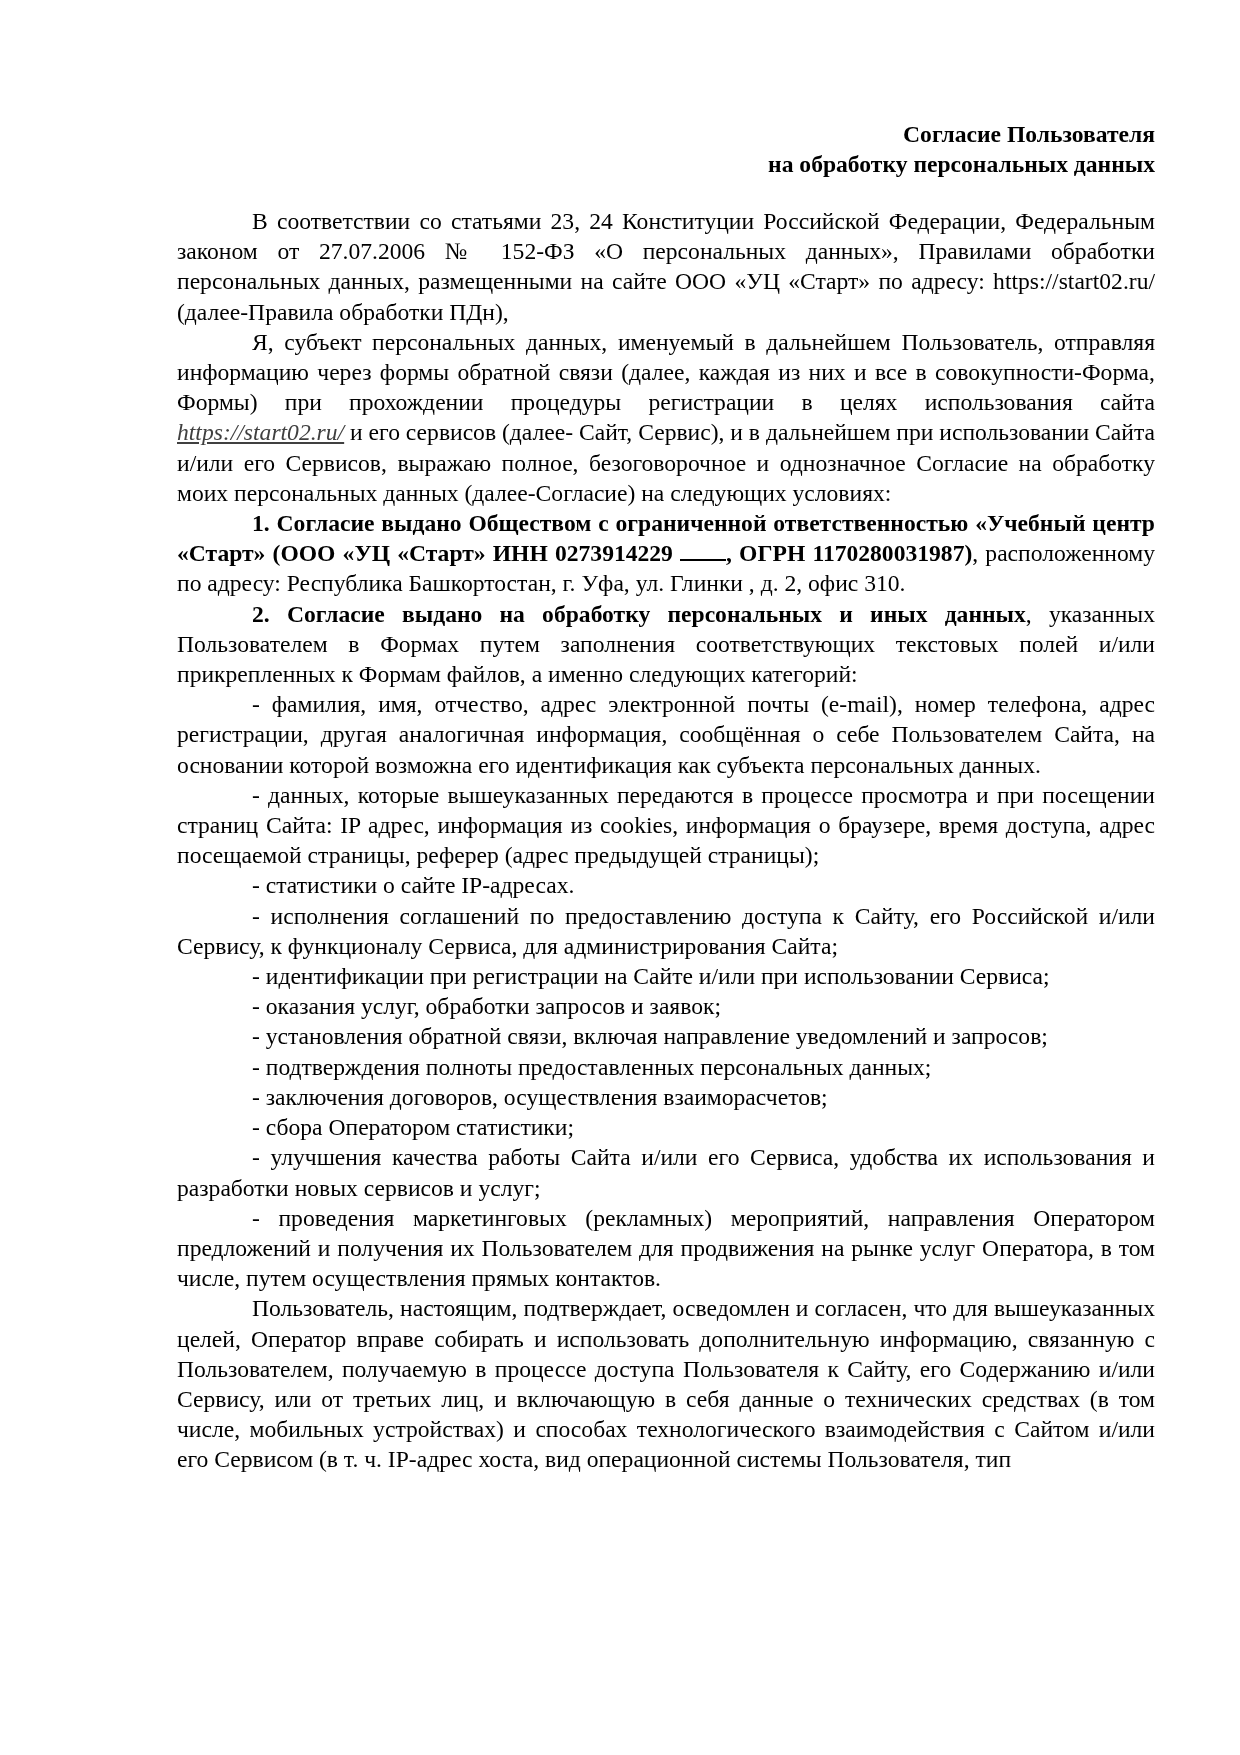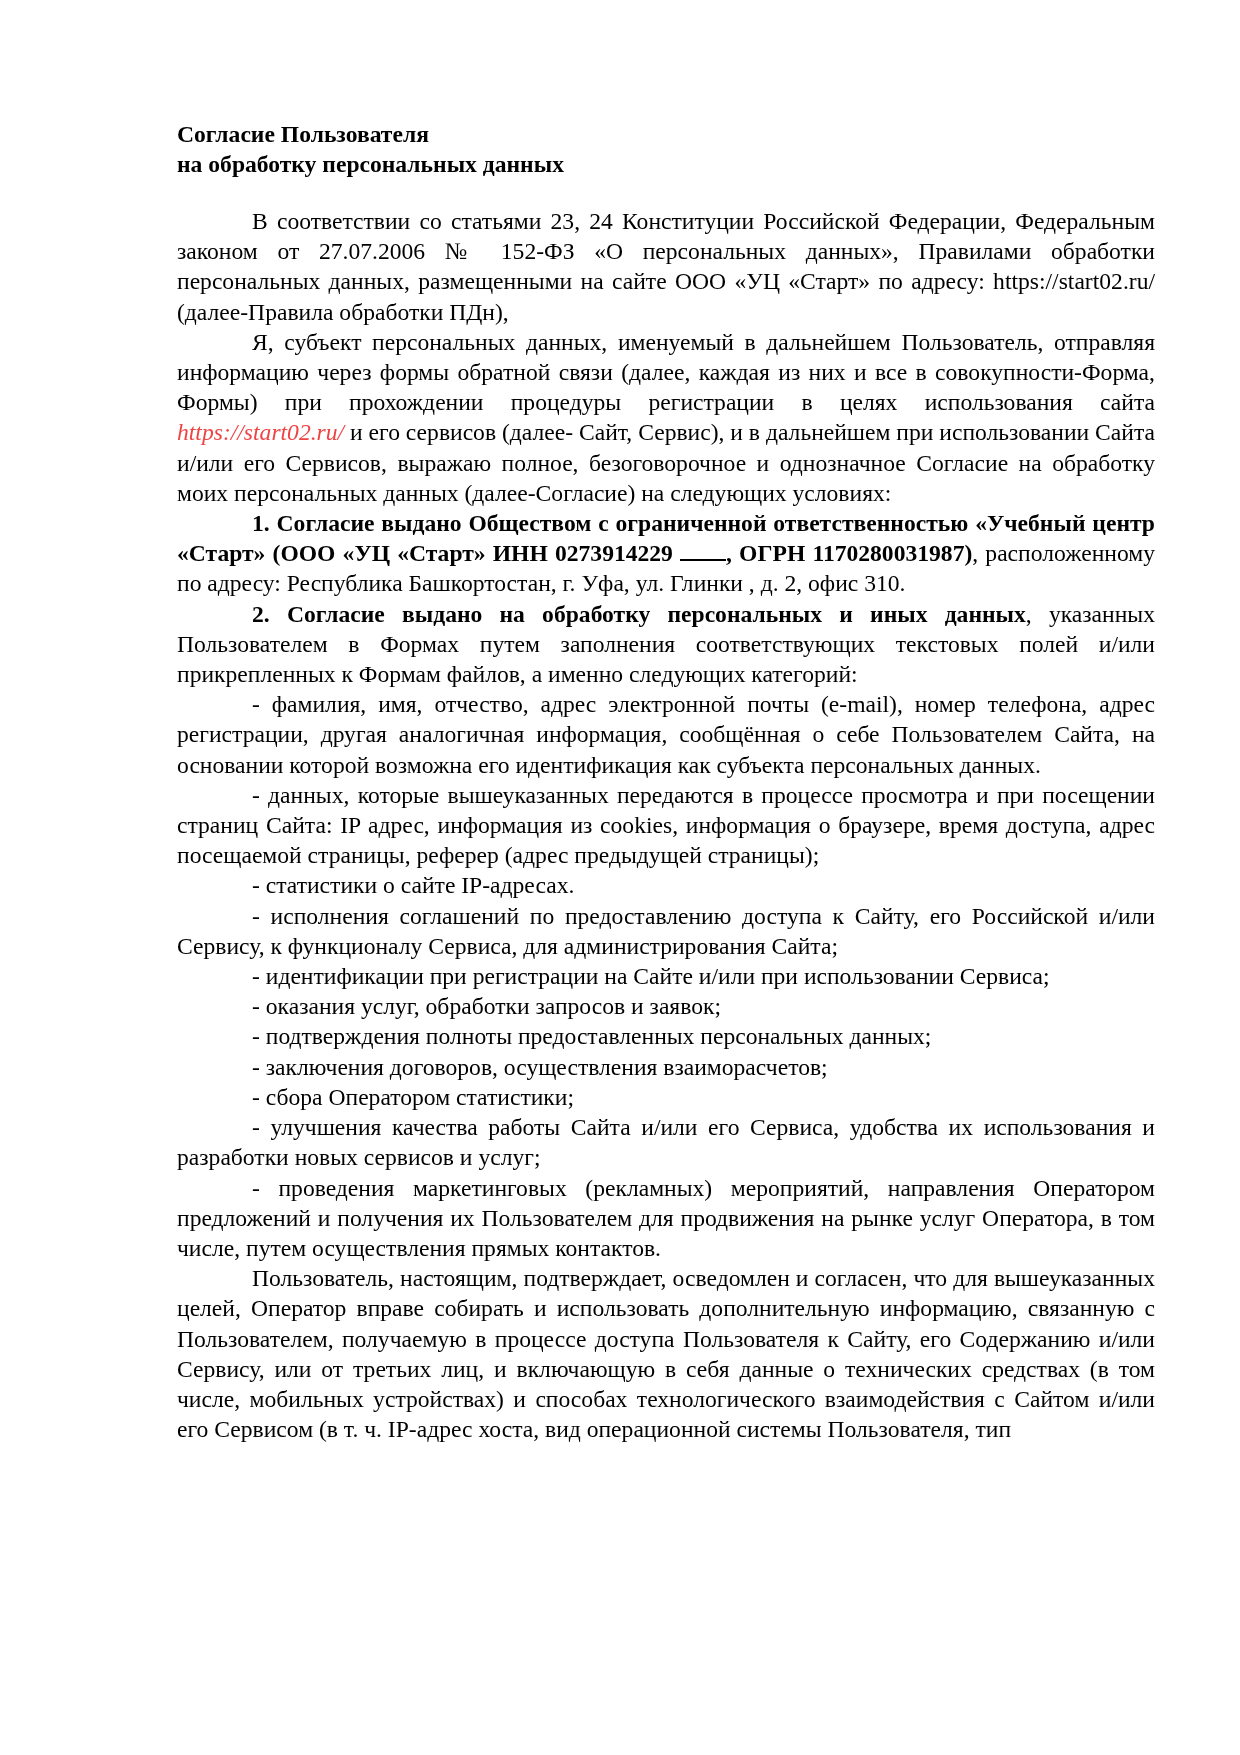--- a/index.html
+++ b/index.html
@@ -8,35 +8,36 @@
       position: absolute;
       left: 177px;
       top: 119px;
       width: 978px;
       font-family: "Liberation Serif", serif;
       font-size: 23.6px;
       line-height: 30.2px;
       color: #000000;
     }
     .title {
-      text-align: left;
+      text-align: right;
       font-weight: bold;
       margin: 0;
       line-height: 30px;
     }
     .title-gap { height: 27px; }
     p {
       margin: 0;
       text-align: justify;
       text-indent: 75px;
     }
     .b { font-weight: bold; }
     a.link {
-      color: #ef4444;
+      color: #404040;
       font-style: italic;
+      text-decoration: underline;
     }
     .blank {
       display: inline-block;
       width: 46px;
       border-bottom: 2px solid #000;
       height: 18px;
       vertical-align: baseline;
     }
   </style>
 </head>
@@ -56,20 +57,21 @@
   <p><span class="b">1. Согласие выдано Обществом с ограниченной ответственностью «Учебный центр «Старт» (ООО «УЦ «Старт»  ИНН     0273914229 </span><span class="blank"></span><span class="b">, ОГРН 1170280031987)</span><span>, расположенному по адресу: Республика Башкортостан, г. Уфа, ул. Глинки , д. 2, офис 310.</span></p>
 
   <p><span class="b">2. Согласие выдано на обработку персональных и иных данных</span><span>, указанных Пользователем в Формах путем заполнения соответствующих текстовых полей и/или прикрепленных к Формам файлов, а именно следующих категорий:</span></p>
   <p>- фамилия, имя, отчество, адрес электронной почты (e-mail), номер телефона, адрес регистрации, другая аналогичная информация, сообщённая о себе Пользователем Сайта, на основании которой возможна его идентификация как субъекта персональных данных.</p>
   <p>- данных, которые вышеуказанных передаются в процессе просмотра и при посещении страниц Сайта: IP адрес, информация из cookies, информация о браузере, время доступа, адрес посещаемой страницы, реферер (адрес предыдущей страницы);</p>
   <p>- статистики о сайте IP-адресах.</p>
 
   <p>- исполнения соглашений по предоставлению доступа к Сайту, его Российской и/или Сервису, к функционалу Сервиса, для администрирования Сайта;</p>
   <p>- идентификации при регистрации на Сайте и/или при использовании Сервиса;</p>
   <p>- оказания услуг, обработки запросов и заявок;</p>
+  <p>- установления обратной связи, включая направление уведомлений и запросов;</p>
   <p>- подтверждения полноты предоставленных персональных данных;</p>
   <p>- заключения договоров, осуществления взаиморасчетов;</p>
   <p>- сбора Оператором статистики;</p>
   <p>- улучшения качества работы Сайта и/или его Сервиса, удобства их использования и разработки новых сервисов и услуг;</p>
   <p>- проведения маркетинговых (рекламных) мероприятий, направления Оператором предложений и получения их Пользователем для продвижения на рынке услуг Оператора, в том числе, путем осуществления прямых контактов.</p>
 
   <p>Пользователь, настоящим, подтверждает, осведомлен и согласен, что для вышеуказанных целей, Оператор вправе собирать и использовать дополнительную информацию, связанную с Пользователем, получаемую в процессе доступа Пользователя к Сайту, его Содержанию и/или Сервису, или от третьих лиц, и включающую в себя данные о технических средствах (в том числе, мобильных устройствах) и способах технологического взаимодействия с Сайтом и/или его Сервисом (в т. ч. IP-адрес хоста, вид операционной системы Пользователя, тип</p>
 </div>
 
 </body></html>

